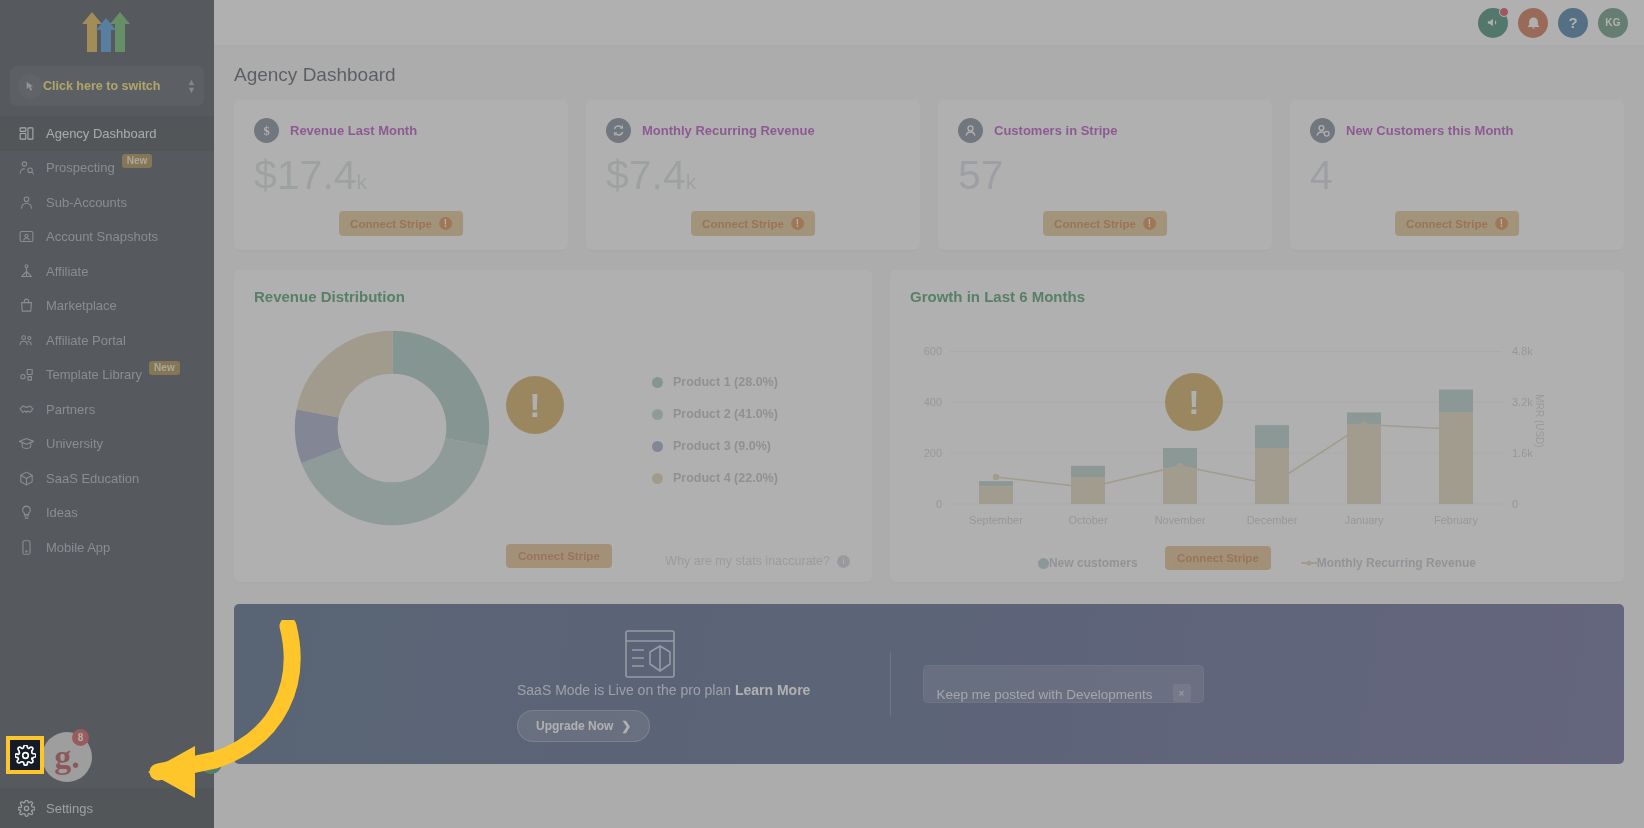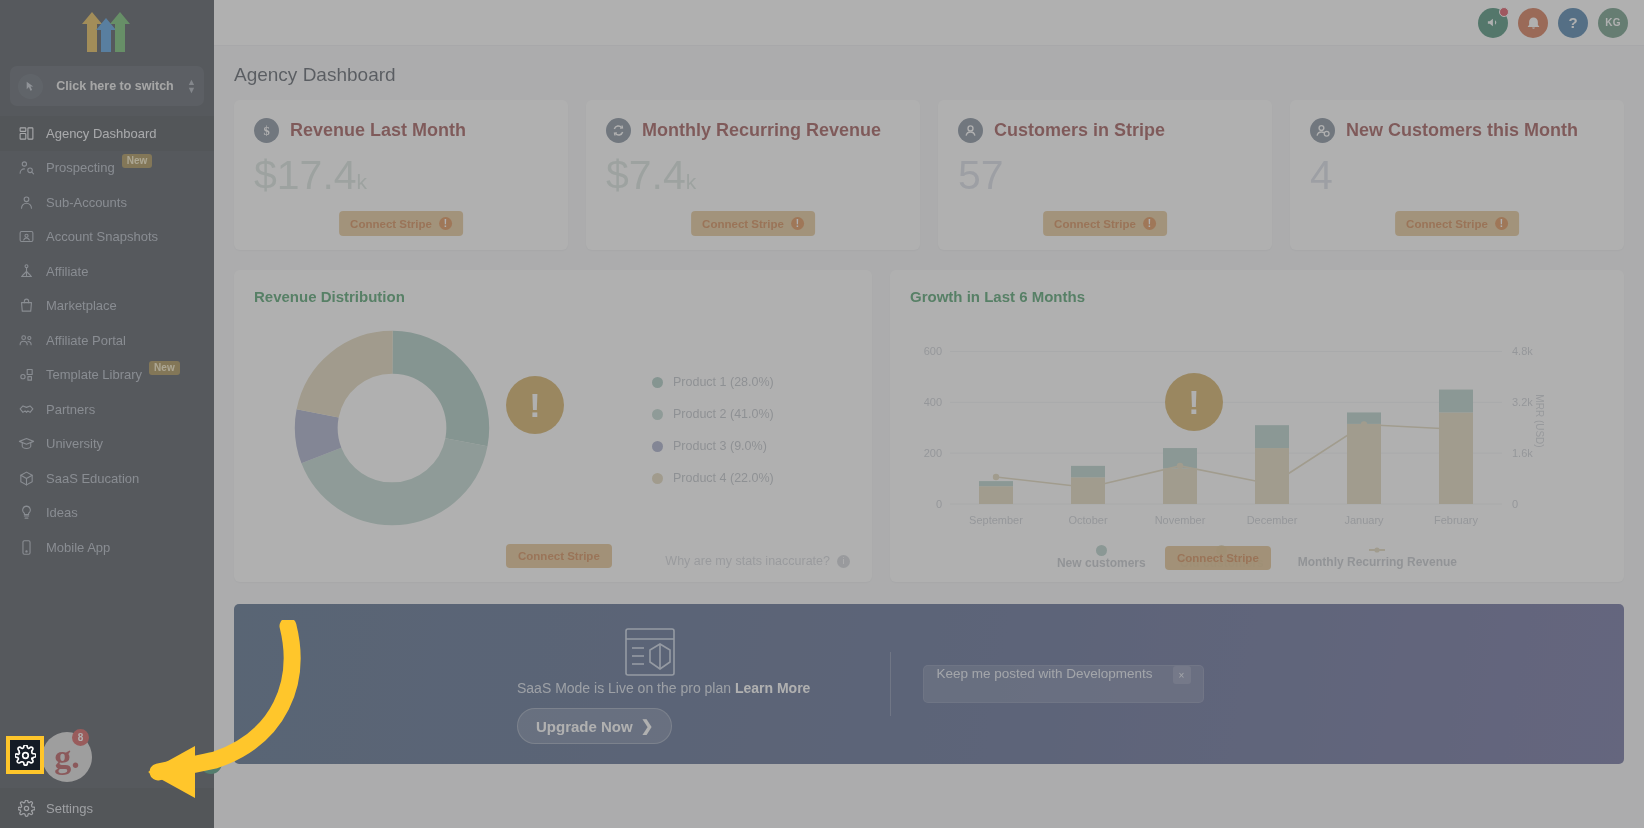--- a/index.html
+++ b/index.html
@@ -32,22 +32,22 @@
     padding: 0 8px;
     cursor: pointer;
   }
   .switcher-ico {
     width: 25px; height: 25px; border-radius: 50%;
     background: #2f3946;
     display:flex; align-items:center; justify-content:center;
     flex: 0 0 auto;
   }
   .switcher-label {
-    flex: 1; color: #e5e5e5; font-size: 12.5px; font-weight: 700;
-    white-space: nowrap; text-align: center;
+    flex: 1; color: #fde047; font-size: 12.5px; font-weight: 700;
+    white-space: nowrap;
   }
   .switcher-caret { color: #8b94a1; font-size: 9px; line-height: 8px; text-align:center; }
 
   .nav-item {
     height: 34.5px;
     display: flex; align-items: center;
     padding-left: 16px;
     color: #98a2b0;
     font-size: 13px;
     cursor: pointer;
@@ -140,21 +140,21 @@
     box-shadow: 0 1px 2px rgba(16,24,40,.06);
     position: relative;
   }
   .stat-head { display: flex; align-items: center; gap: 11px; }
   .stat-ico {
     width: 25px; height: 25px; border-radius: 50%;
     background: #5a6a7d; color: #fff;
     display:flex; align-items:center; justify-content:center;
     flex: 0 0 auto;
   }
-  .stat-title { font-size: 18px; color: #7f1d1d; font-weight: 700; white-space: nowrap; }
+  .stat-title { font-size: 13px; color: #a21caf; font-weight: 700; white-space: nowrap; }
   .stat-value {
     margin-top: 12px; font-size: 41px; font-weight: 300;
     color: rgba(130,165,150,.40); line-height: 1;
   }
   .stat-value .suf { font-size: 21px; }
   .stat-value.blue { color: rgba(130,145,175,.40); }
   .connect-btn {
     position: absolute; left: 50%; transform: translateX(-50%);
     bottom: 14px;
     background: rgba(214,168,96,.88);
@@ -180,21 +180,21 @@
   }
   .chart-card.left { width: 638px; }
   .chart-card.right { flex: 1 1 0; }
   .chart-title { font-size: 15px; color: #15803d; font-weight: 700; }
 
   .donut-area { position: relative; height: 250px; display: flex; align-items: center; }
   .donut-wrap { position: relative; width: 300px; margin-left: 38px; }
   .legend { margin-left: 60px; }
   .legend-item {
     display: flex; align-items: center; gap: 10px;
-    height: 32px; font-size: 12.5px; color: rgba(95,105,120,.55); font-weight: 400;
+    height: 32px; font-size: 12.5px; color: rgba(95,105,120,.55); font-weight: 700;
   }
   .legend-swatch { width: 11px; height: 11px; border-radius: 50%; flex: 0 0 auto; }
 
   .big-warn {
     position: absolute;
     width: 58px; height: 58px; border-radius: 50%;
     background: #c4942f; color: #fff;
     display:flex; align-items:center; justify-content:center;
     font-size: 34px; font-weight: 700; line-height: 1;
     z-index: 4;
@@ -215,55 +215,55 @@
     width: 13px; height: 13px; border-radius: 50%;
     background: rgba(110,120,135,.42); color: #fff;
     font-size: 9px; display:flex; align-items:center; justify-content:center;
   }
 
   .chart-legend-bottom {
     position: absolute; left: 0; right: 0; bottom: 12px;
     display: flex; justify-content: center; gap: 34px;
     font-size: 12px; color: rgba(95,105,120,.50); font-weight: 700;
   }
-  .clb-item { display:flex; align-items:center; gap: 0; flex-direction: column; }
+  .clb-item { display:flex; align-items:center; gap: 0; }
 
   
   .banner {
     margin: 22px 20px 0 20px;
     height: 160px; border-radius: 5px;
     background: linear-gradient(100deg, #1b3a63 0%, #25386e 55%, #3a3d7c 100%);
     display: flex; align-items: center;
     position: relative;
   }
   .banner-inner { display:flex; align-items:center; margin-left: 255px; flex-direction: column; }
   .banner-ico { width: 56px; height: 56px; flex: 0 0 auto; }
   .banner-text { margin-left: 28px; }
   .banner-line { font-size: 14px; color: #cdd6e4; }
   .banner-line b { color: #ffffff; font-weight: 700; }
   .upgrade-btn {
     margin-top: 12px;
     background: rgba(255,255,255,.16);
     border: 1px solid rgba(255,255,255,.28);
-    color: #fff; font-size: 15px; font-weight: 700;
+    color: #fff; font-size: 12px; font-weight: 700;
     border-radius: 18px; padding: 8px 18px;
     cursor: pointer;
-    display: inline-flex; align-items: center; gap: 8px;
+    display: inline-flex; gap: 8px;
   }
   .banner-divider {
     width: 1px; height: 64px; background: rgba(255,255,255,.24);
     margin-left: 80px;
   }
   .chip {
     margin-left: 32px;
     background: rgba(255,255,255,.14);
     border: 1px solid rgba(255,255,255,.10);
     border-radius: 5px;
     height: 38px; padding: 0 12px;
-    display:flex; align-items:flex-start; gap: 20px;
+    display:flex; align-items:flex-end; gap: 20px;
     color: #dce3ee; font-size: 13.5px;
   }
   .chip-x {
     width: 18px; height: 18px; border-radius: 3px;
     background: rgba(255,255,255,.16);
     display:flex; align-items:center; justify-content:center;
     font-size: 10px; cursor: pointer;
   }
 
   

